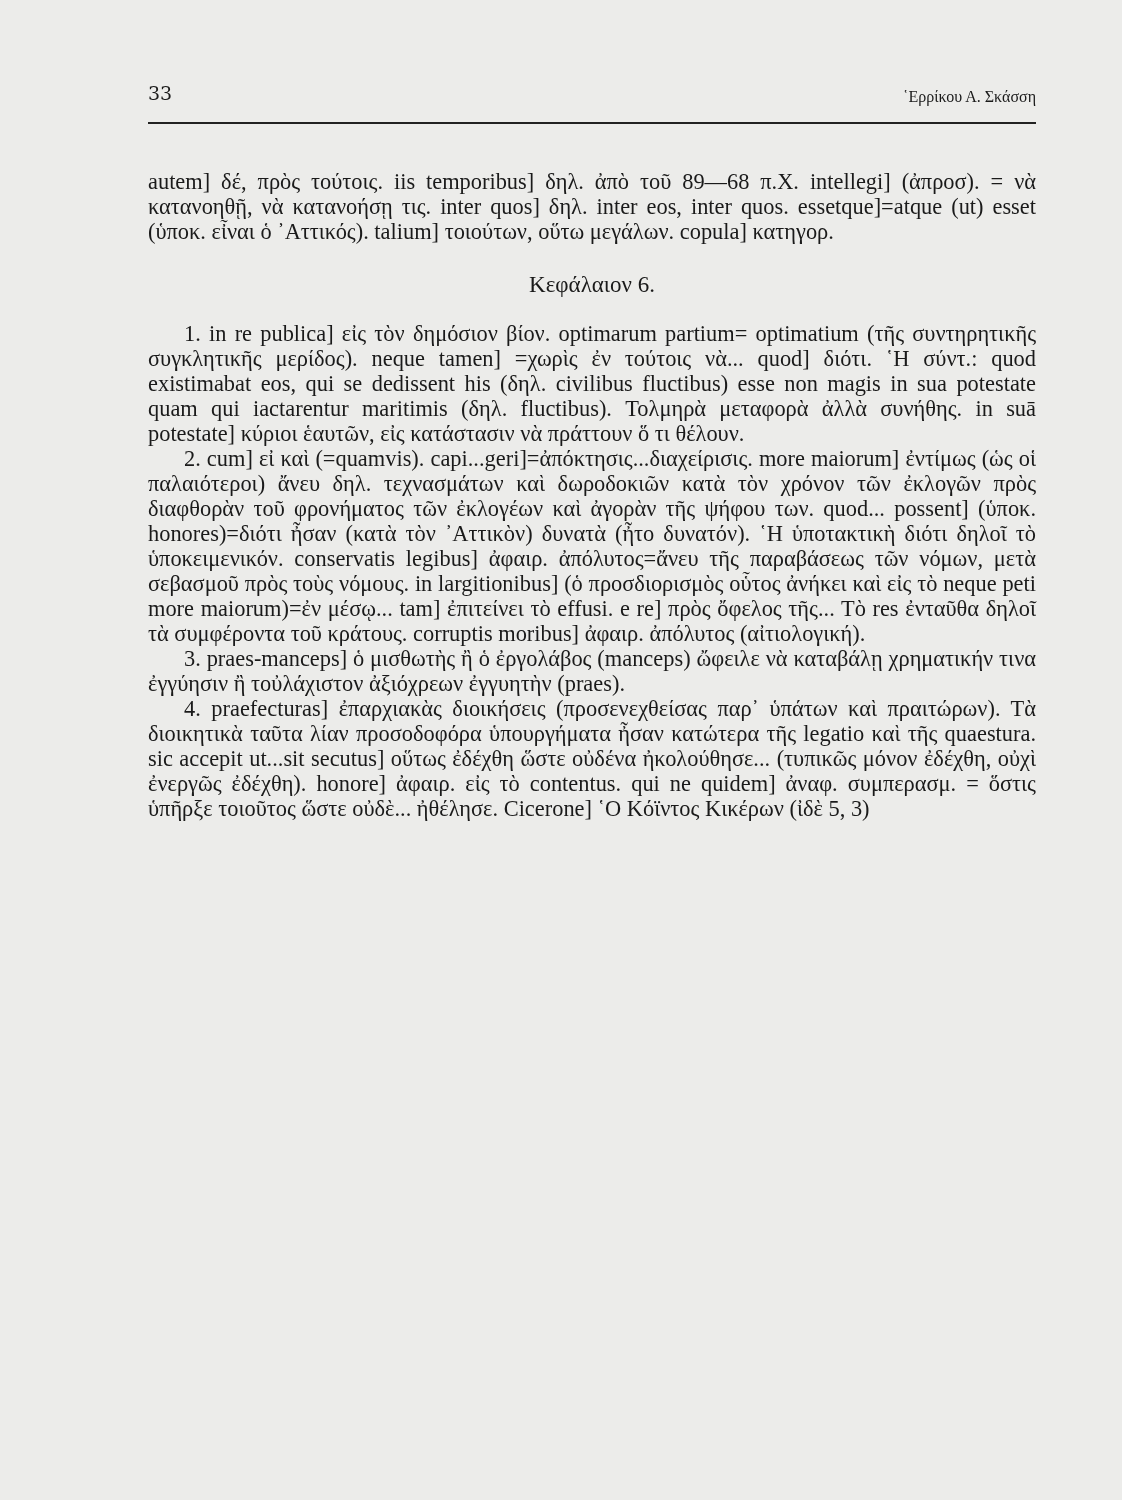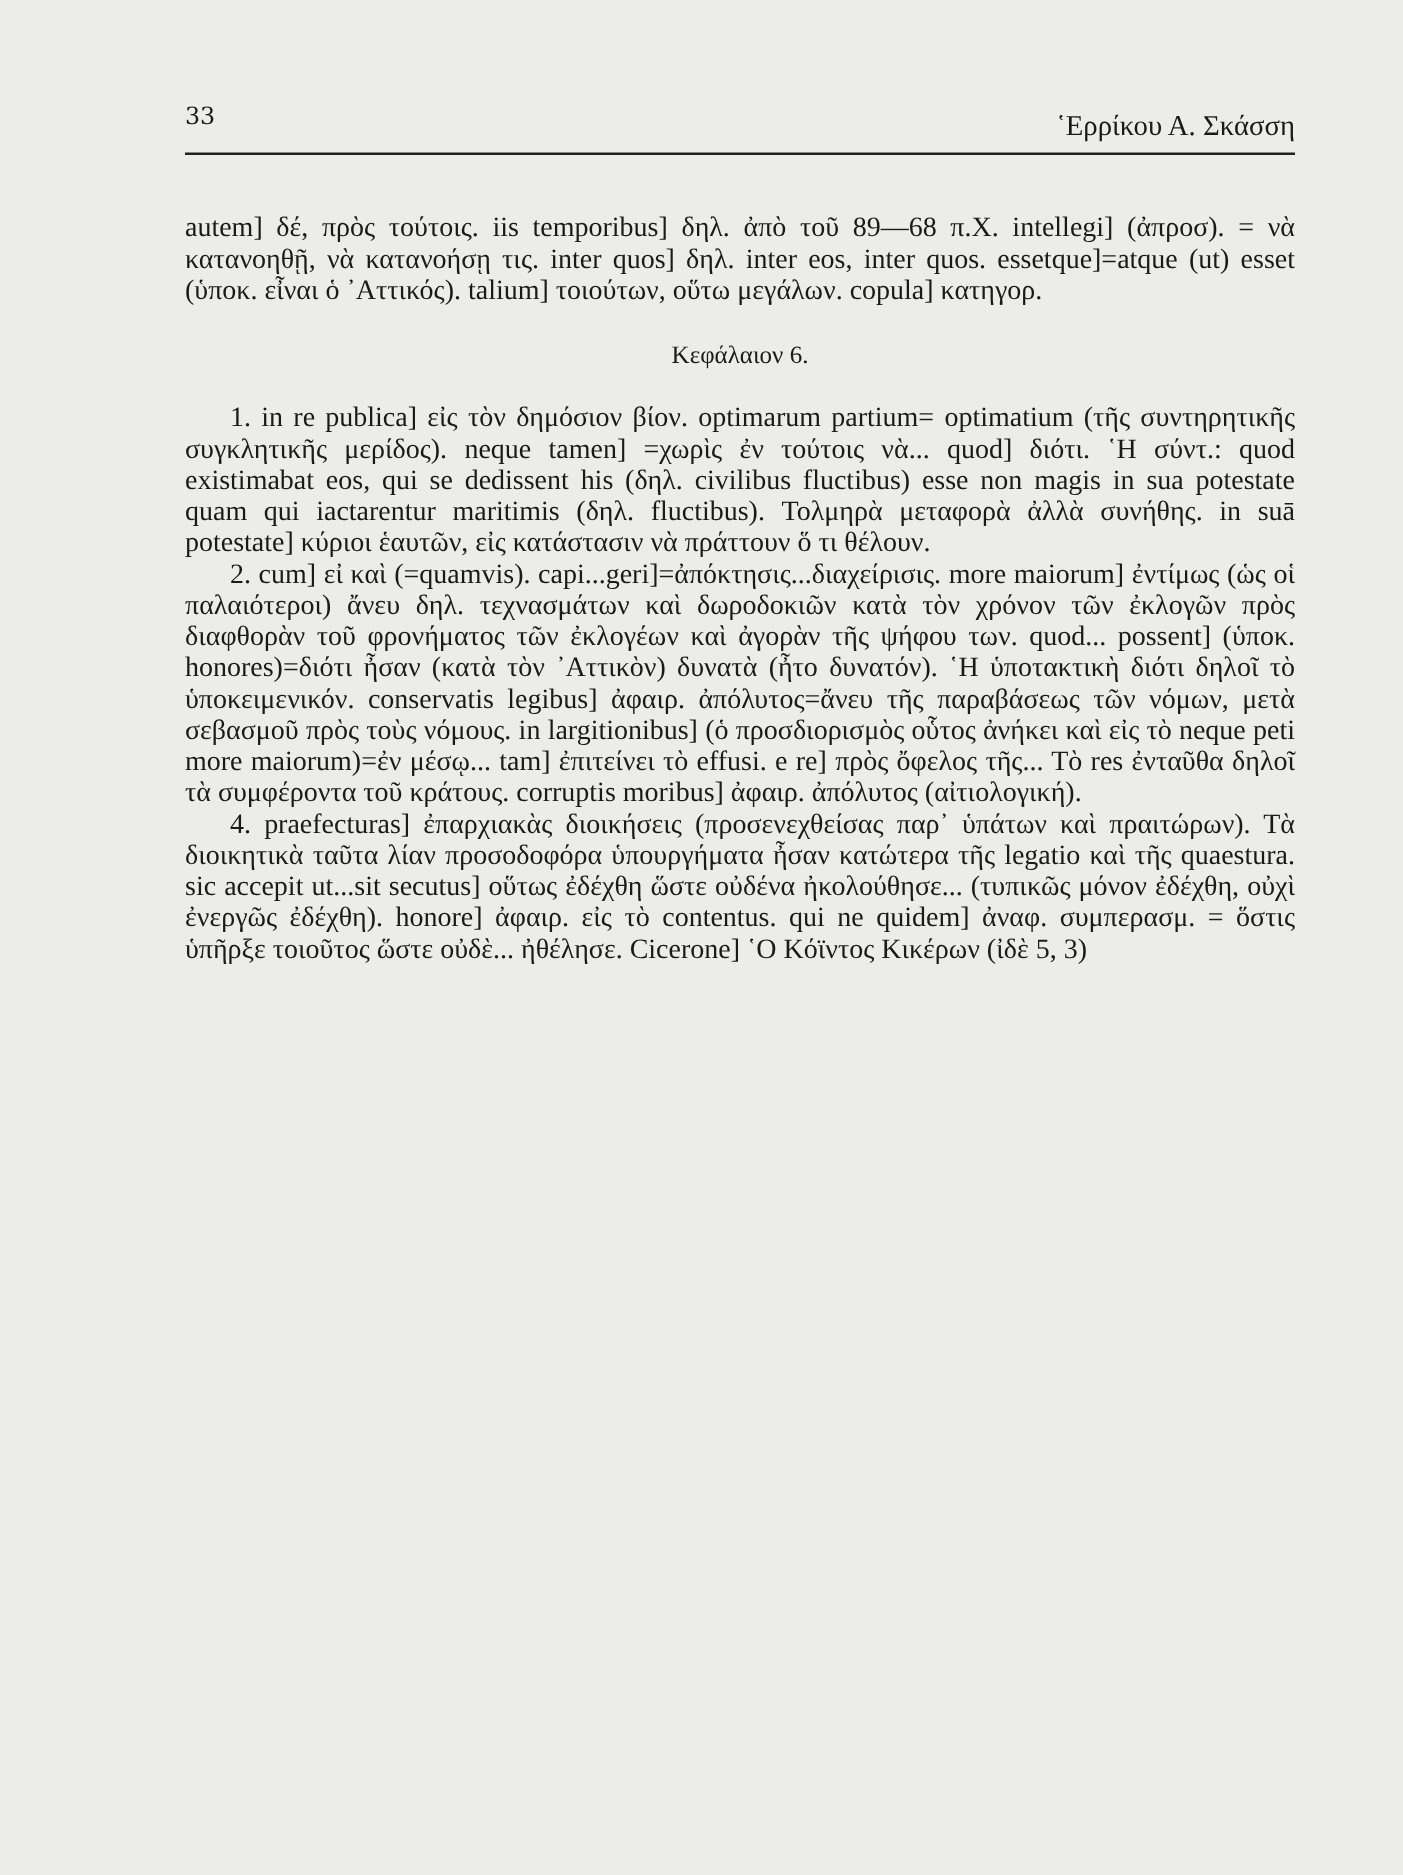--- a/index.html
+++ b/index.html
@@ -3,37 +3,38 @@
 <meta charset="utf-8">
 <style>
   html, body { margin:0; padding:0; }
   body {
     width:1122px; height:1500px; background:#ececea; position:relative; overflow:hidden;
     font-family:"DejaVu Serif", "Liberation Serif", serif; color:#1a1a1a;
   }
   .page { position:absolute; left:148px; top:82px; width:888px; }
   .header { position:relative; height:34px; }
   .pno { position:absolute; left:0; top:0; font-size:19px; }
-  .running { position:absolute; right:0; top:6px; font-size:23px;text-align:center; }
+  .running { position:absolute; right:0; top:6px; font-size:16px;text-align:center; }
   .rule { position:absolute; left:0; top:40px; width:888px; height:2px; background:#222; }
   .body { position:absolute; top:87px; left:0; width:888px; font-size:22.4px; line-height:25px; text-align:justify; }
   .body p { margin:0; }
-  .heading { text-align:center; font-size:20px; margin:28px 0 24px 0 !important; }
+  .heading { text-align:center; font-size:23px; margin:28px 0 24px 0 !important; }
   .indent { text-indent:36px; }
   .gk { font-family:"Liberation Serif", "DejaVu Serif", serif; }
 </style>
 </head>
 <body>
 
 <div class="page">
   <div class="header">
     <span class="pno">33</span>
     <span class="running gk">῾Ερρίκου Α. Σκάσση</span>
     <div class="rule"></div>
   </div>
   <div class="body">
     <p class="gk">autem] δέ, πρὸς τούτοις. iis temporibus] δηλ. ἀπὸ τοῦ 89—68 π.Χ. intellegi] (ἀπροσ). = νὰ κατανοηθῇ, νὰ κατανοήσῃ τις. inter quos] δηλ. inter eos, inter quos. essetque]=atque (ut) esset (ὑποκ. εἶναι ὁ ᾿Αττικός). talium] τοιούτων, οὕτω μεγάλων. copula] κατηγορ.</p>
     <p class="heading gk">Κεφάλαιον 6.</p>
     <p class="indent gk">1. in re publica] εἰς τὸν δημόσιον βίον. optimarum partium= optimatium (τῆς συντηρητικῆς συγκλητικῆς μερίδος). neque tamen] =χωρὶς ἐν τούτοις νὰ... quod] διότι. ῾Η σύντ.: quod existimabat eos, qui se dedissent his (δηλ. civilibus fluctibus) esse non magis in sua potestate quam qui iactarentur maritimis (δηλ. fluctibus). Τολμηρὰ μεταφορὰ ἀλλὰ συνήθης. in suā potestate] κύριοι ἑαυτῶν, εἰς κατάστασιν νὰ πράττουν ὅ τι θέλουν.</p>
     <p class="indent gk">2. cum] εἰ καὶ (=quamvis). capi...geri]=ἀπόκτησις...διαχείρισις. more maiorum] ἐντίμως (ὡς οἱ παλαιότεροι) ἄνευ δηλ. τεχνασμάτων καὶ δωροδοκιῶν κατὰ τὸν χρόνον τῶν ἐκλογῶν πρὸς διαφθορὰν τοῦ φρονήματος τῶν ἐκλογέων καὶ ἀγορὰν τῆς ψήφου των. quod... possent] (ὑποκ. honores)=διότι ἦσαν (κατὰ τὸν ᾿Αττικὸν) δυνατὰ (ἦτο δυνατόν). ῾Η ὑποτακτικὴ διότι δηλοῖ τὸ ὑποκειμενικόν. conservatis legibus] ἀφαιρ. ἀπόλυτος=ἄνευ τῆς παραβάσεως τῶν νόμων, μετὰ σεβασμοῦ πρὸς τοὺς νόμους. in largitionibus] (ὁ προσδιορισμὸς οὗτος ἀνήκει καὶ εἰς τὸ neque peti more maiorum)=ἐν μέσῳ... tam] ἐπιτείνει τὸ effusi. e re] πρὸς ὄφελος τῆς... Τὸ res ἐνταῦθα δηλοῖ τὰ συμφέροντα τοῦ κράτους. corruptis moribus] ἀφαιρ. ἀπόλυτος (αἰτιολογική).</p>
+    <p class="indent gk">3. praes-manceps] ὁ μισθωτὴς ἢ ὁ ἐργολάβος (manceps) ὤφειλε νὰ καταβάλῃ χρηματικήν τινα ἐγγύησιν ἢ τοὐλάχιστον ἀξιόχρεων ἐγγυητὴν (praes).</p>
     <p class="indent gk">4. praefecturas] ἐπαρχιακὰς διοικήσεις (προσενεχθείσας παρ᾿ ὑπάτων καὶ πραιτώρων). Τὰ διοικητικὰ ταῦτα λίαν προσοδοφόρα ὑπουργήματα ἦσαν κατώτερα τῆς legatio καὶ τῆς quaestura. sic accepit ut...sit secutus] οὕτως ἐδέχθη ὥστε οὐδένα ἠκολούθησε... (τυπικῶς μόνον ἐδέχθη, οὐχὶ ἐνεργῶς ἐδέχθη). honore] ἀφαιρ. εἰς τὸ contentus. qui ne quidem] ἀναφ. συμπερασμ. = ὅστις ὑπῆρξε τοιοῦτος ὥστε οὐδὲ... ἠθέλησε. Cicerone] ῾Ο Κόϊντος Κικέρων (ἰδὲ 5, 3)</p>
   </div>
 </div>
 
 </body></html>

